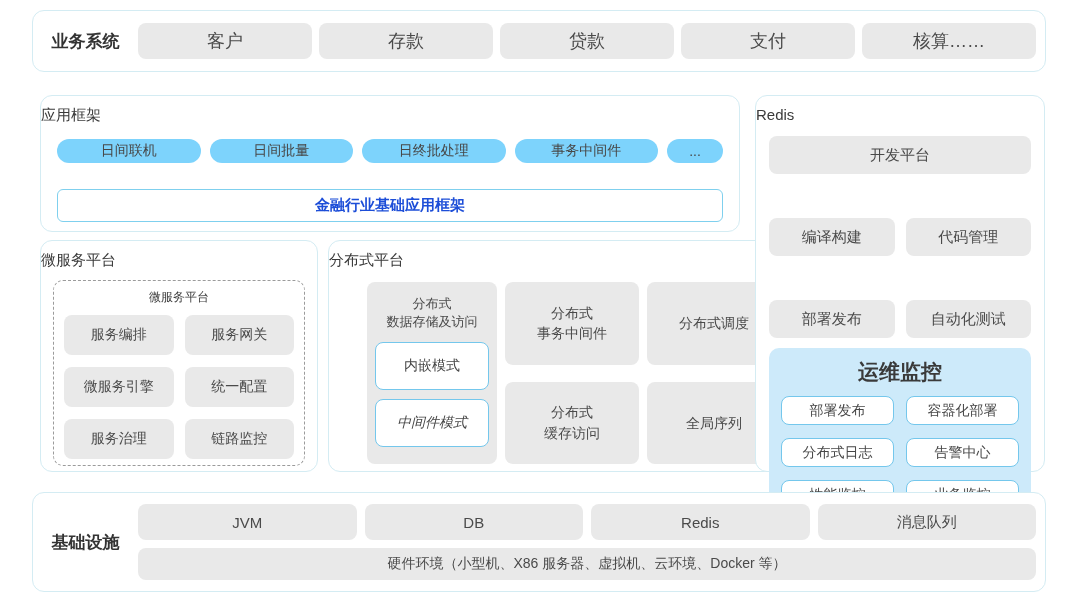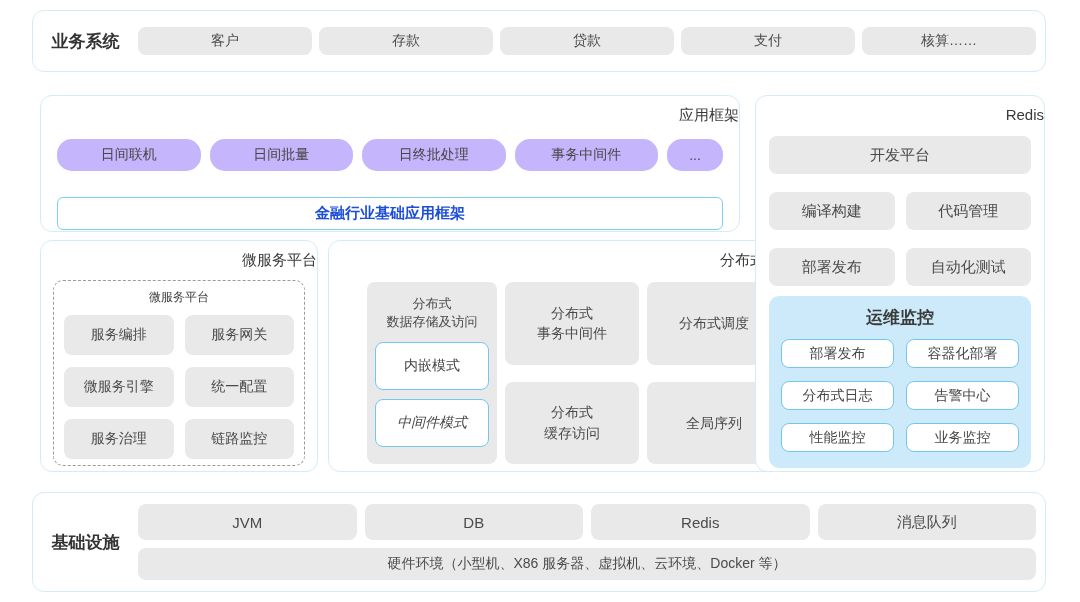--- a/index.html
+++ b/index.html
@@ -6,29 +6,29 @@
   html,body { background:#ffffff; }
   .page {
     position:relative; width:1080px; height:602px; background:#ffffff;
     font-family:"Liberation Sans","DejaVu Sans",sans-serif; overflow:hidden;
   }
   .panel {
     position:absolute; background:#fff; border:1.5px solid #d4ecf3; border-radius:12px;
   }
   
   .gbox { background:#e9e9e9; border-radius:8px; display:flex; align-items:center; justify-content:center; color:#4a4a4a; text-align:center; }
-  .bbox { background:#c4b5fd; border-radius:15px; height:32px; display:flex; align-items:center; justify-content:center; color:#474747; font-size:14px; flex:1; }
+  .bbox { background:#7dd3fc; border-radius:15px; height:24px; display:flex; align-items:center; justify-content:center; color:#474747; font-size:14px; flex:1; }
   .wbox { background:#fff; border:1.2px solid #74c7ec; border-radius:8px; display:flex; align-items:center; justify-content:center; color:#474747; }
-  .sec-title { text-align:right; font-size:15px; color:#3a3a3a; font-weight:500; margin-top:10px; }
+  .sec-title { text-align:left; font-size:15px; color:#3a3a3a; font-weight:500; margin-top:10px; }
 
   
   .top-band { left:32px; top:10px; width:1014px; height:62px; display:flex; align-items:center; padding-right:9px; }
   .band-label { width:105px; text-align:center; font-size:17px; font-weight:600; color:#333; flex:none; }
   .band-items { flex:1; display:flex; gap:7px; }
-  .band-items .gbox { flex:1; height:28px; font-size:14px; }
+  .band-items .gbox { flex:1; height:36px; font-size:18px; }
 
   
   .app-fw { left:40px; top:95px; width:700px; height:137px; }
   .fw-row { display:flex; gap:9px; margin:14px 16px 0; }
   .fw-more { flex:0 0 56px; }
   .base-bar { margin:26px 16px 0; height:33px; border:1.2px solid #7fd0ee; border-radius:6px;
     display:flex; align-items:center; justify-content:center; color:#1d4ed8; font-size:15px; font-weight:600; }
 
   
   .micro { left:40px; top:240px; width:278px; height:232px; }
@@ -44,23 +44,23 @@
   .dist-col1-title { margin:13px 2px 0; text-align:center; font-size:13px; color:#4a4a4a; white-space:pre-line; line-height:1.4; }
   .mode-box { margin:11px 8px 0; height:48px; font-size:14px; }
   .mode-box.second { margin-top:9px;font-style:italic; }
   .dist-col { flex:1; display:flex; flex-direction:column; gap:17px; }
   .dist-col .gbox { flex:1; font-size:14px; white-space:pre-line; line-height:1.45; }
 
   
   .devops { left:755px; top:95px; width:290px; height:377px; }
   .dev-platform { margin:13px 13px 0; height:38px; font-size:15px; }
   .dev-row { display:flex; gap:11px; margin:18px 13px 0; }
-  .dev-row .gbox { flex:1; height:38px; font-size:15px; }
+  .dev-row .gbox { flex:1; height:38px; font-size:15px;margin-top:26px; }
   .monitor { margin:10px 13px 0; height:172px; background:#cdeafa; border-radius:10px; padding:10px 12px 0; }
-  .monitor-title { text-align:center; font-size:17px; font-weight:600; color:#3a3a3a; margin-bottom:10px; }
+  .monitor-title { text-align:center; font-size:21px; font-weight:600; color:#3a3a3a; margin-bottom:10px; }
   .monitor-grid { display:grid; grid-template-columns:1fr 1fr; gap:13px 12px; }
   .monitor-grid .wbox { height:29px; font-size:14px; }
 
   
   .bottom-band { left:32px; top:492px; width:1014px; height:100px; display:flex; align-items:center; padding-right:9px; }
   .infra-right { flex:1; display:flex; flex-direction:column; gap:8px; }
   .infra-row { display:flex; gap:8px;border-radius:18px; }
   .infra-row .gbox { flex:1; height:36px; font-size:15px; }
   .hw-bar { height:32px; font-size:14px; }
 </style>

